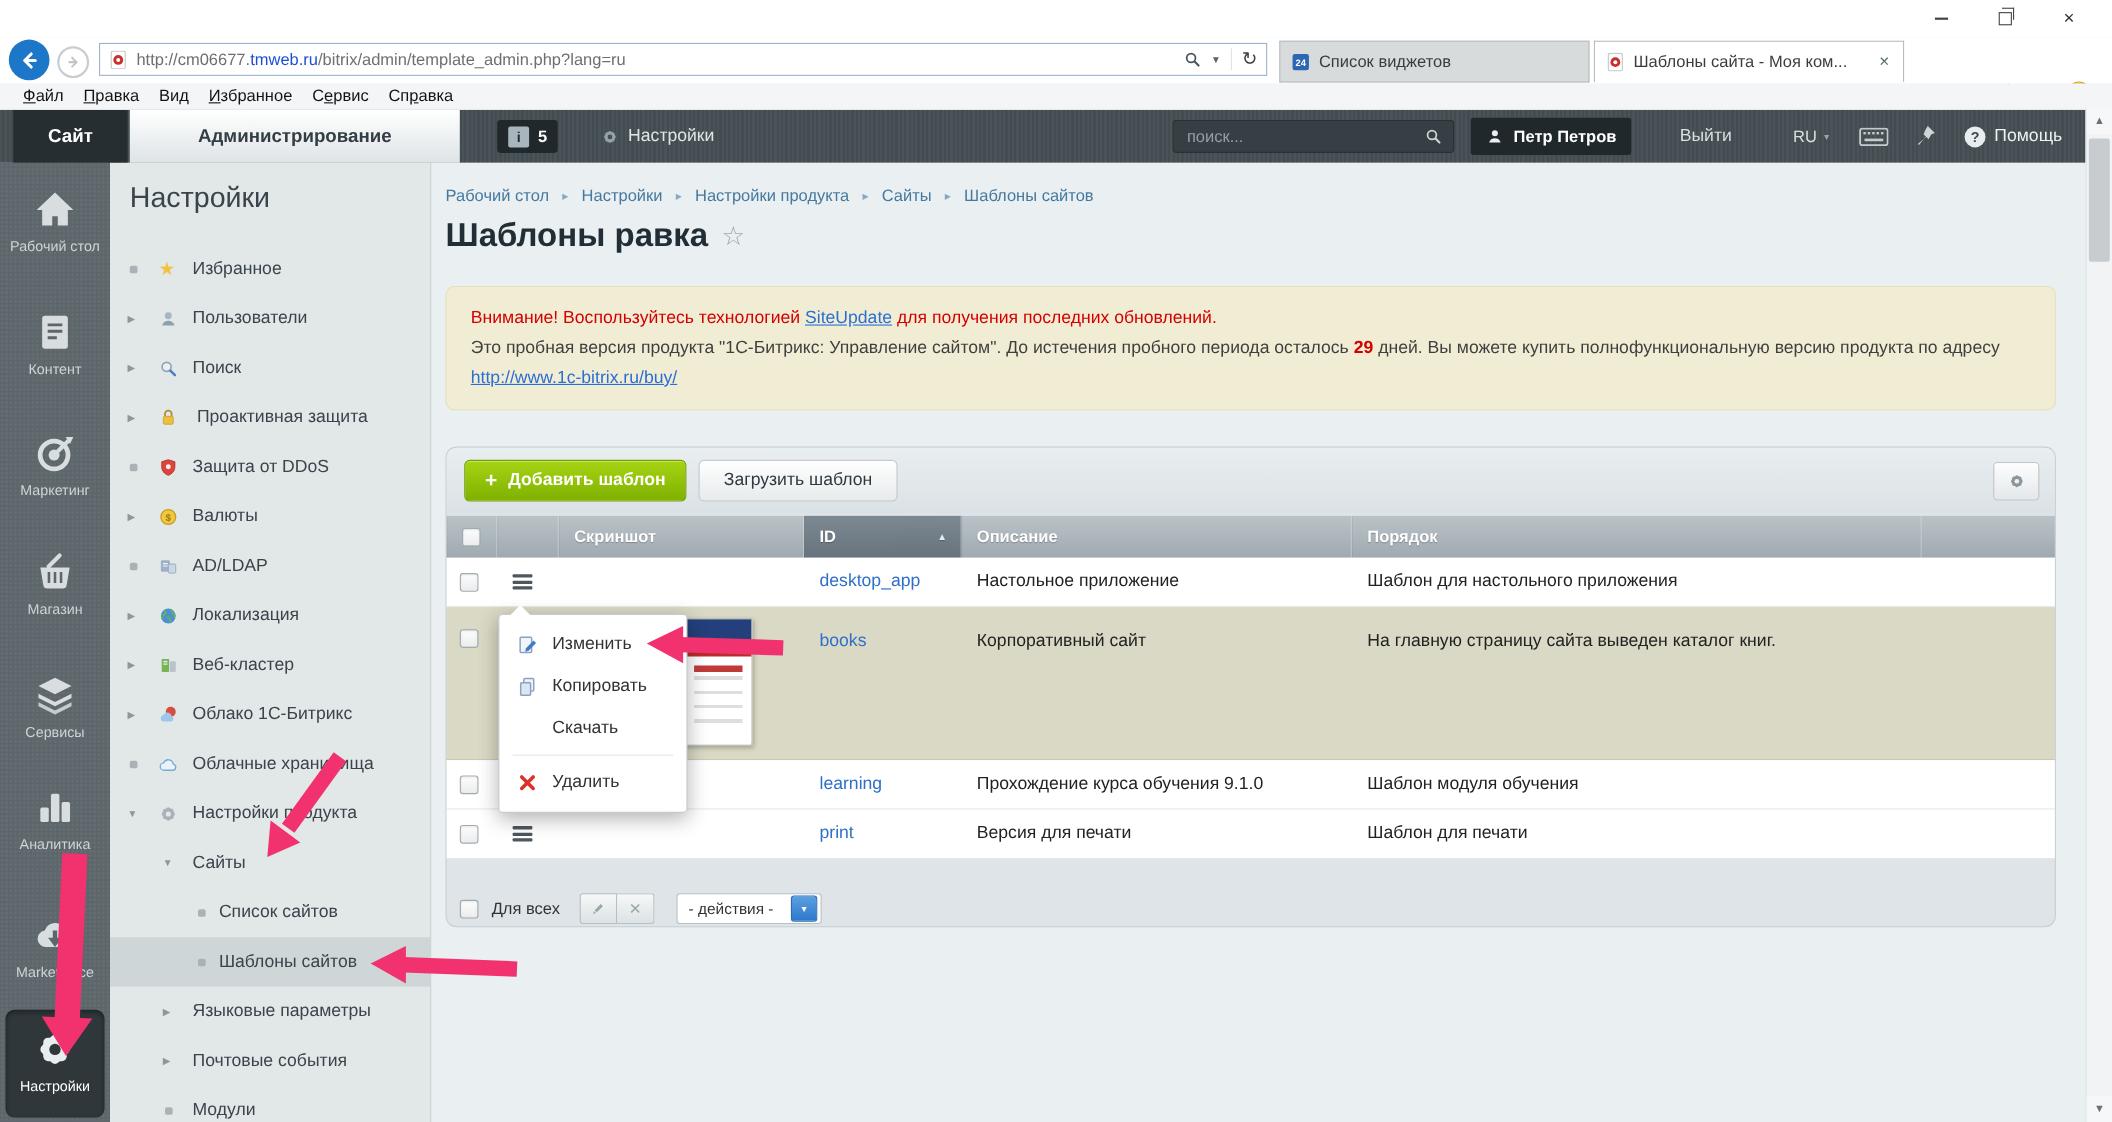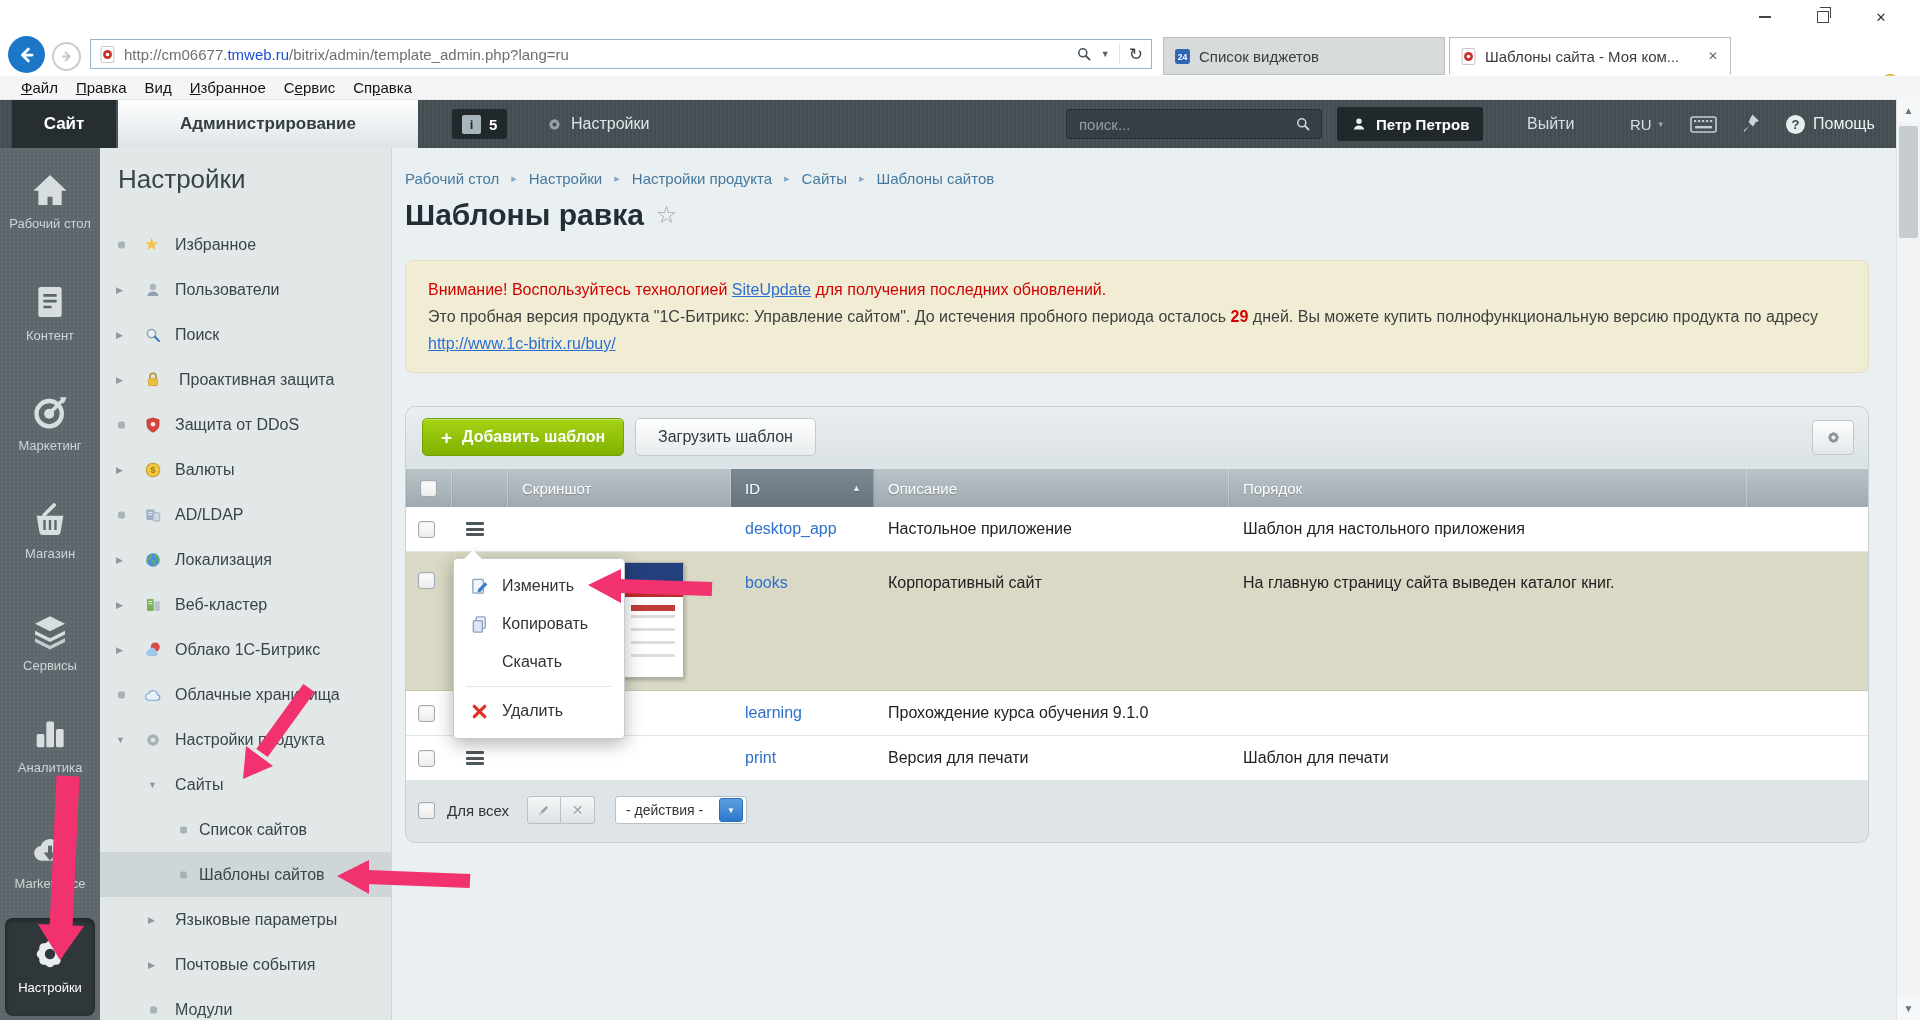--- a/index.html
+++ b/index.html
@@ -105,21 +105,21 @@
 
   .panel{position:absolute;left:12px;top:258px;width:1464px;height:437px;box-sizing:border-box;background:#dee4e7;border:1px solid #c6cfd3;border-radius:10px}
   .panel-toolbar{position:absolute;left:0;top:0;right:0;height:60px;border-radius:9px 9px 0 0;background:linear-gradient(#e9eef0,#dbe2e5)}
   .btn-add{position:absolute;left:16px;top:11px;height:36px;display:flex;align-items:center;gap:10px;padding:0 18px;background:linear-gradient(#a6d313,#7fb100);border:1px solid #74a203;border-radius:5px;color:#fff;font-weight:bold;font-size:16px;box-shadow:inset 0 1px 0 rgba(255,255,255,.35)}
   .btn-add .plus{font-size:19px;font-weight:bold;line-height:19px}
   .btn-upload{position:absolute;left:229px;top:11px;height:36px;display:flex;align-items:center;padding:0 22px;background:linear-gradient(#fefefe,#e7ebec);border:1px solid #c2cbcf;border-radius:5px;color:#2f3a40;font-size:16px}
   .btn-gear{position:absolute;right:14px;top:13px;width:40px;height:33px;background:linear-gradient(#fdfdfd,#e4e8ea);border:1px solid #bfc8cc;border-radius:4px;display:flex;align-items:center;justify-content:center}
   .btn-gear .ico{width:17px;height:17px}
 
   .grid-head{position:absolute;left:0;top:62px;right:0;height:38px;display:grid;grid-template-columns:46px 56px 223px 143px 355px 518px auto;background:linear-gradient(#b9c2c7,#9faab0)}
-  .gh-cell{display:flex;align-items:center;padding-left:14px;box-sizing:border-box;color:#fff;font-weight:normal;font-size:15px;text-shadow:0 1px 1px rgba(0,0,0,.25);border-right:1px solid rgba(255,255,255,.28);box-shadow:inset 1px 0 0 rgba(0,0,0,.05)}
+  .gh-cell{display:flex;align-items:center;padding-left:14px;box-sizing:border-box;color:#fff;font-weight:bold;font-size:15px;text-shadow:0 1px 1px rgba(0,0,0,.25);border-right:1px solid rgba(255,255,255,.28);box-shadow:inset 1px 0 0 rgba(0,0,0,.05)}
   .gh-cell.sorted{background:linear-gradient(#7d8992,#68747d)}
   .sort-asc{margin-left:auto;margin-right:12px;font-size:9px;color:#e6edf0}
   .rows{position:absolute;left:0;top:100px;right:0}
   .grid-row{display:grid;grid-template-columns:46px 56px 223px 143px 355px 518px auto;background:#fff;border-bottom:1px solid #e4e6e2;font-size:16px;color:#222;box-sizing:border-box}
   .grid-row.sel{background:#d9d9c5;border-bottom-color:#c9c9b4}
   .cell{display:flex;align-items:center;padding-left:14px;box-sizing:border-box;overflow:hidden;white-space:nowrap}
   .grid-row.sel .cell{align-items:flex-start;padding-top:22px}
   .cell.c-check{padding-left:12px}
   .grid-row.sel .cell.c-check{padding-top:20px}
   .id-link{color:#2e6fc9;text-decoration:none}
@@ -129,21 +129,21 @@
 
   .thumb{width:160px;height:114px;margin-top:-12px;background:#fff;border:1px solid #b4b4a4;box-shadow:1px 2px 4px rgba(0,0,0,.25)}
   .thumb .th-head{height:26px;background:#24407c;position:relative}
   .thumb .th-head:before{content:"";position:absolute;left:8px;top:7px;width:11px;height:11px;background:#fff;border-radius:2px;opacity:.9}
   .thumb .th-head:after{content:"";position:absolute;left:24px;top:9px;width:52px;height:3px;background:rgba(255,255,255,.75);box-shadow:0 6px 0 rgba(255,255,255,.4)}
   .thumb .th-nav{height:8px;background:#bb2c2c}
   .thumb .th-body{position:relative;height:78px;background:#fff}
   .thumb .th-body:before{content:"";position:absolute;left:8px;top:8px;width:88px;height:60px;background:repeating-linear-gradient(#d6d6d6 0 3px,transparent 3px 9px)}
   .thumb .th-body:after{content:"";position:absolute;right:8px;top:8px;width:44px;height:54px;background:linear-gradient(#c03a3a 0 6px,transparent 6px),repeating-linear-gradient(transparent 0 10px,#dedede 10px 13px)}
 
-  .footer-bar{position:absolute;left:12px;top:388px;height:30px;display:flex;align-items:center;gap:12px}
+  .footer-bar{position:absolute;left:12px;top:404px;height:30px;display:flex;align-items:center;gap:12px}
   .fb-label{font-size:15px;color:#333;margin-right:6px}
   .fb-btns{display:flex}
   .fb-btn{width:34px;height:28px;box-sizing:border-box;background:linear-gradient(#f6f8f8,#dde2e4);border:1px solid #b7c1c5;display:flex;align-items:center;justify-content:center}
   .fb-btn:first-child{border-radius:3px 0 0 3px}
   .fb-btn:last-child{border-radius:0 3px 3px 0;border-left:none}
   .fb-btn .ico{width:14px;height:14px}
   .fb-x{color:#9aa6ac;font-size:14px;font-weight:bold}
   .dropdown{margin-left:8px;width:132px;height:28px;box-sizing:border-box;background:#fff;border:1px solid #b7c1c5;border-radius:3px;display:flex;align-items:center;padding:0 3px 0 10px}
   .dd-label{font-size:14px;color:#333;flex:1}
   .dd-btn{width:22px;height:22px;border-radius:3px;background:linear-gradient(#5aa0e0,#2e78cc);border:1px solid #2a6cb8;display:flex;align-items:center;justify-content:center;color:#fff;font-size:8px}
@@ -667,20 +667,21 @@
                 <i></i>
                 <i></i>
                 <i></i>
               </span>
             </div>
             <div class="cell"></div>
             <div class="cell">
               <a class="id-link" href="#">learning</a>
             </div>
             <div class="cell">Прохождение курса обучения 9.1.0</div>
+            <div class="cell">Шаблон модуля обучения</div>
             <div class="cell"></div>
           </div>
           <div class="grid-row" style="height: 45px;">
             <div class="cell c-check">
               <span class="checkbox"></span>
             </div>
             <div class="cell">
               <span class="burger">
                 <i></i>
                 <i></i>

